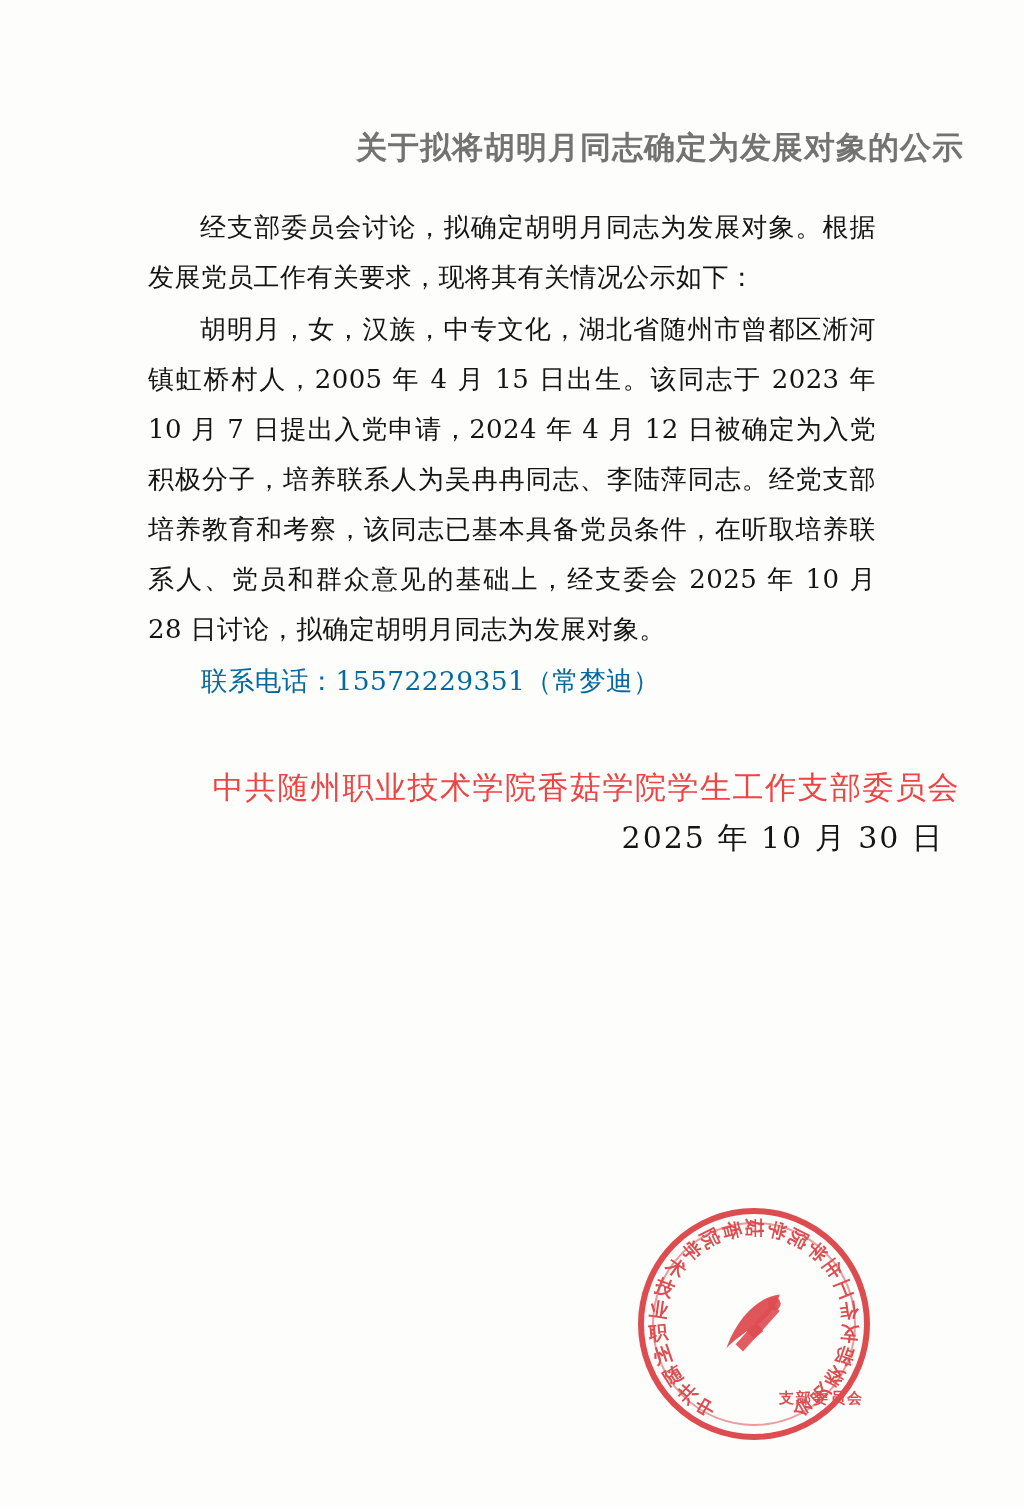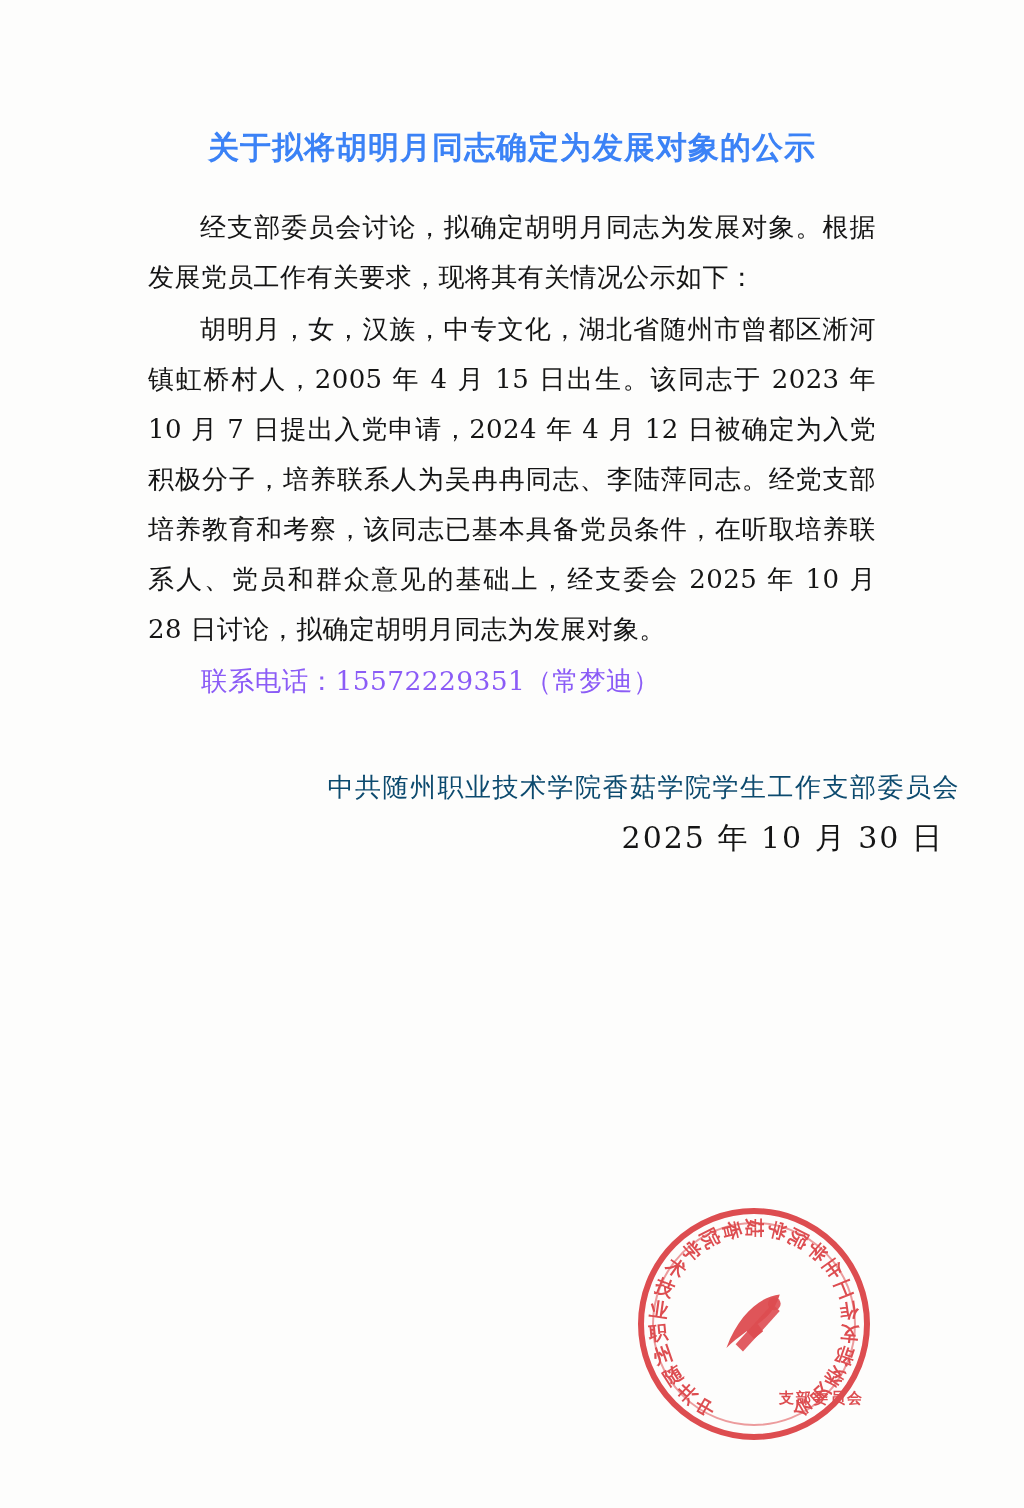--- a/index.html
+++ b/index.html
@@ -14,26 +14,26 @@
     font-family: "DejaVu Serif", "Liberation Serif", serif;
     color: #1a1a1a;
     overflow: hidden;
   }
   .page {
     position: absolute;
     inset: 0;
     background: #fdfdfc;
   }
   .doc-title {
-    text-align: center;
+    text-align: right;
     font-family: "Liberation Sans", sans-serif;
     font-weight: bold;
     font-size: 31px;
     letter-spacing: 1px;
-    color: #3b82f6;
+    color: #737373;
     margin: 0;
     padding: 128px 60px 0 60px;
     line-height: 1.3;
   }
   .body-block {
     padding: 34px 148px 0 148px;
   }
   .para {
     font-size: 26px;
     line-height: 50px;
@@ -42,37 +42,37 @@
     text-indent: 2em;
     margin: 0 0 2px 0;
     color: #151515;
     letter-spacing: 0.4px;
   }
   .contact-line {
     font-size: 26.5px;
     line-height: 50px;
     text-indent: 2em;
     margin: 0;
-    color: #8b5cf6;
+    color: #0369a1;
     letter-spacing: 0.4px;
   }
   .contact-line .underline {
     text-decoration: underline;
     text-underline-offset: 4px;
   }
   .signature {
     margin-top: 56px;
     padding: 0 60px 0 148px;
     text-align: right;
   }
   .sign-org {
-    font-size: 26px;
+    font-size: 31px;
     line-height: 50px;
     letter-spacing: 1.5px;
-    color: #0c4a6e;
+    color: #ef4444;
     white-space: nowrap;
     padding-right: 4px;
   }
   .sign-date {
     font-size: 30px;
     line-height: 52px;
     letter-spacing: 2px;
     color: #151515;
     padding-right: 20px;
   }

